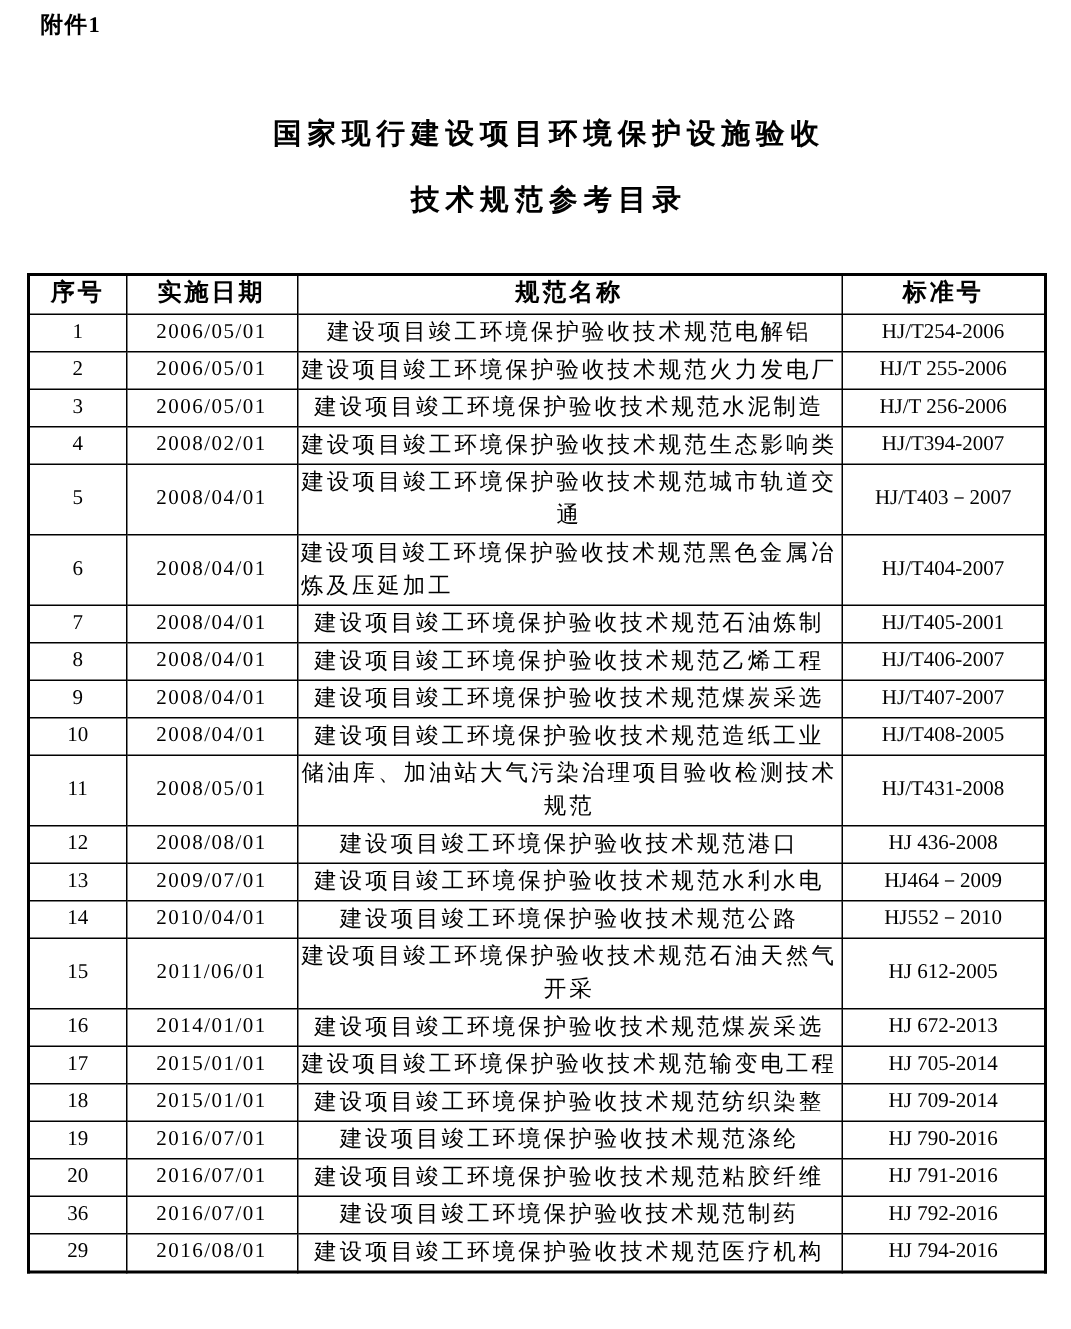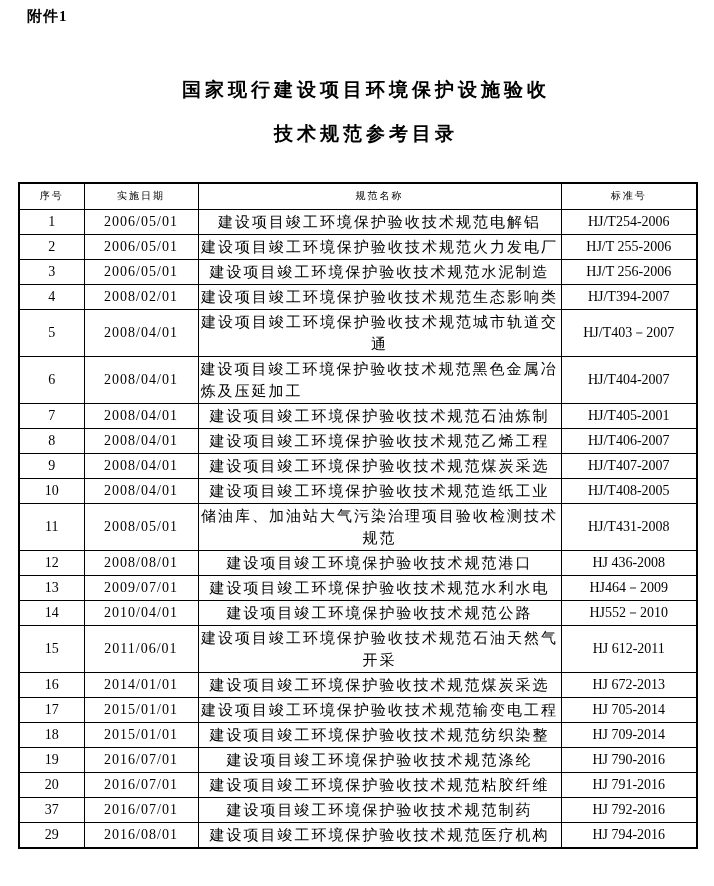--- a/index.html
+++ b/index.html
@@ -50,22 +50,22 @@
   }
   .spec-table th, .spec-table td {
     border: 1px solid #000;
     text-align: center;
     vertical-align: middle;
     padding: 1px 2px;
     line-height: 22px;
     overflow: hidden;
   }
   .spec-table thead th {
-    font-size: 10px;
-    font-weight: normal;
+    font-size: 16px;
+    font-weight: bold;
     height: 26px;
     letter-spacing: 2px;
   }
   .spec-table tbody td { height: 25px; }
   td.c-no   { font-size: 14px; }
   td.c-date { font-size: 14px; letter-spacing: 1px; white-space: nowrap; }
   td.c-name { font-size: 15px; letter-spacing: 2px; }
   td.c-std  { font-size: 14px; white-space: nowrap; text-align: center; }
   
   .spec-table tbody tr:nth-child(6) td.c-name { text-align: left; }
@@ -188,21 +188,21 @@
         <tr class="spec-row">
     <td class="c-no">14</td>
     <td class="c-date">2010/04/01</td>
     <td class="c-name">建设项目竣工环境保护验收技术规范公路</td>
     <td class="c-std">HJ552－2010</td>
   </tr>
         <tr class="spec-row">
     <td class="c-no">15</td>
     <td class="c-date">2011/06/01</td>
     <td class="c-name">建设项目竣工环境保护验收技术规范石油天然气开采</td>
-    <td class="c-std">HJ 612-2011</td>
+    <td class="c-std">HJ 612-2005</td>
   </tr>
         <tr class="spec-row">
     <td class="c-no">16</td>
     <td class="c-date">2014/01/01</td>
     <td class="c-name">建设项目竣工环境保护验收技术规范煤炭采选</td>
     <td class="c-std">HJ 672-2013</td>
   </tr>
         <tr class="spec-row">
     <td class="c-no">17</td>
     <td class="c-date">2015/01/01</td>
@@ -221,21 +221,21 @@
     <td class="c-name">建设项目竣工环境保护验收技术规范涤纶</td>
     <td class="c-std">HJ 790-2016</td>
   </tr>
         <tr class="spec-row">
     <td class="c-no">20</td>
     <td class="c-date">2016/07/01</td>
     <td class="c-name">建设项目竣工环境保护验收技术规范粘胶纤维</td>
     <td class="c-std">HJ 791-2016</td>
   </tr>
         <tr class="spec-row">
-    <td class="c-no">37</td>
+    <td class="c-no">36</td>
     <td class="c-date">2016/07/01</td>
     <td class="c-name">建设项目竣工环境保护验收技术规范制药</td>
     <td class="c-std">HJ 792-2016</td>
   </tr>
         <tr class="spec-row">
     <td class="c-no">29</td>
     <td class="c-date">2016/08/01</td>
     <td class="c-name">建设项目竣工环境保护验收技术规范医疗机构</td>
     <td class="c-std">HJ 794-2016</td>
   </tr>

